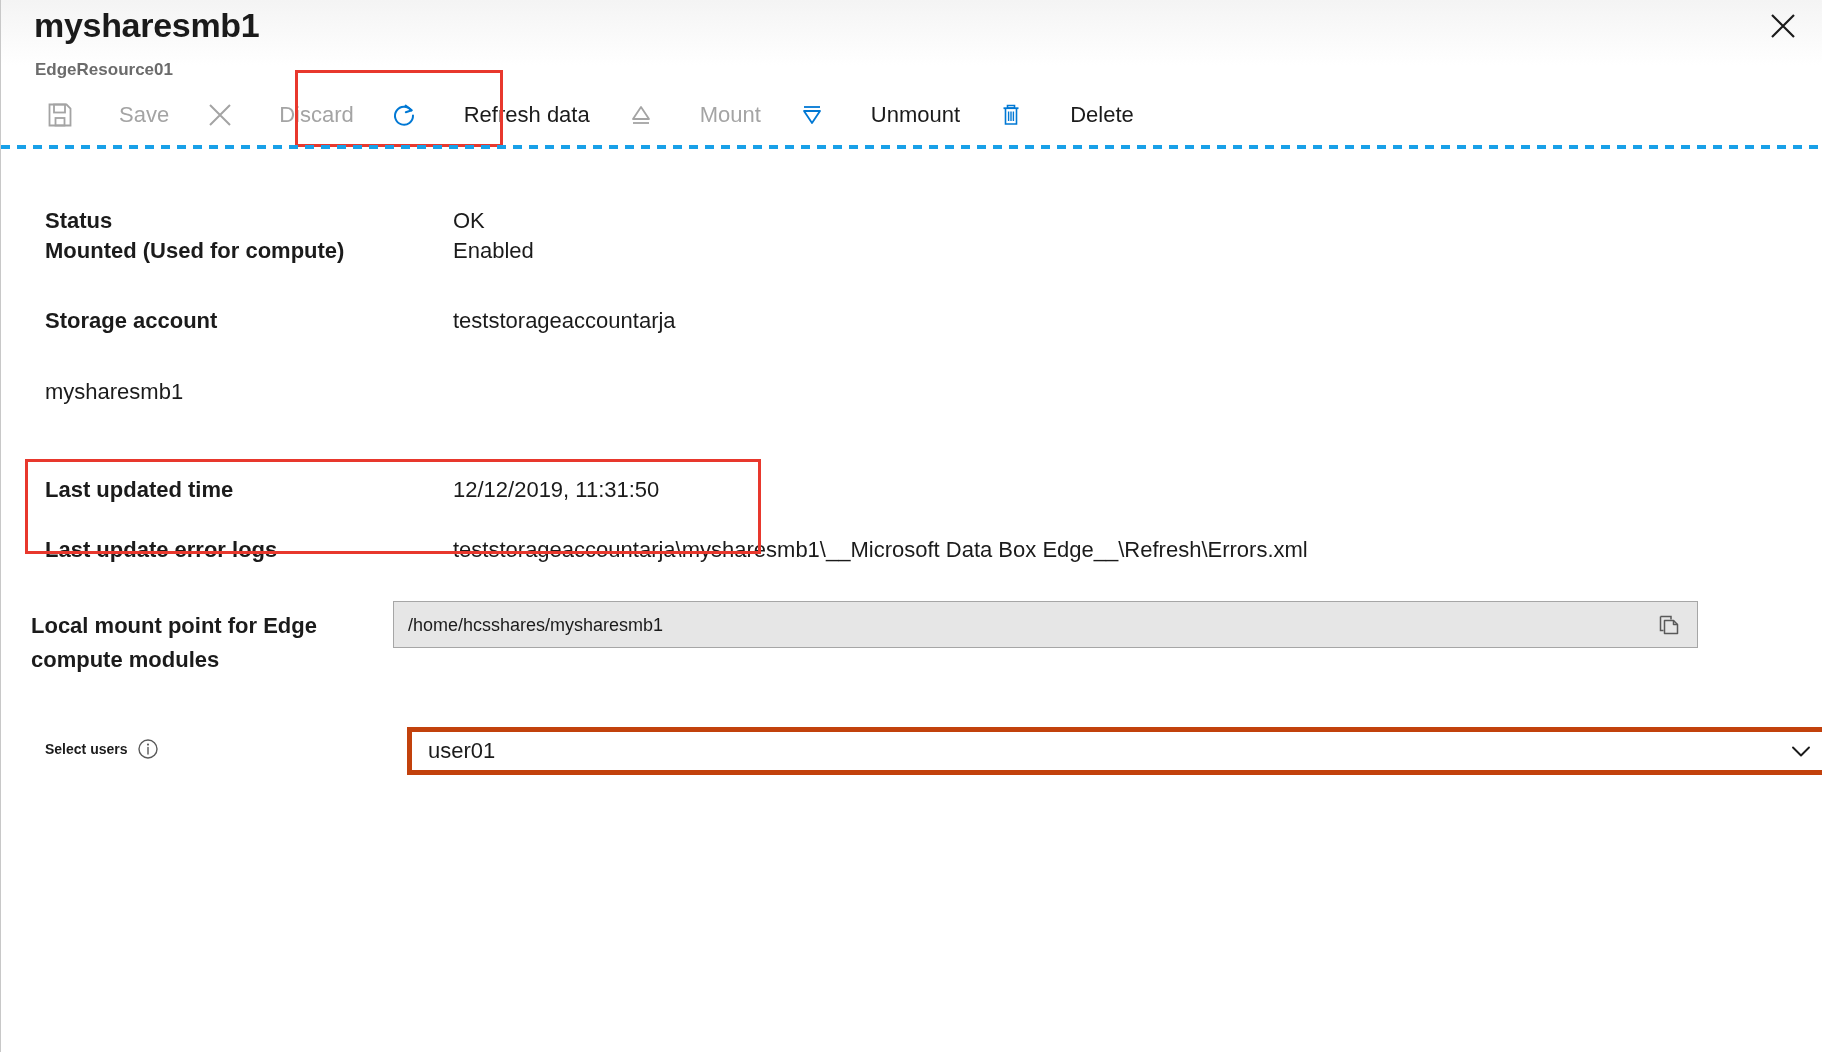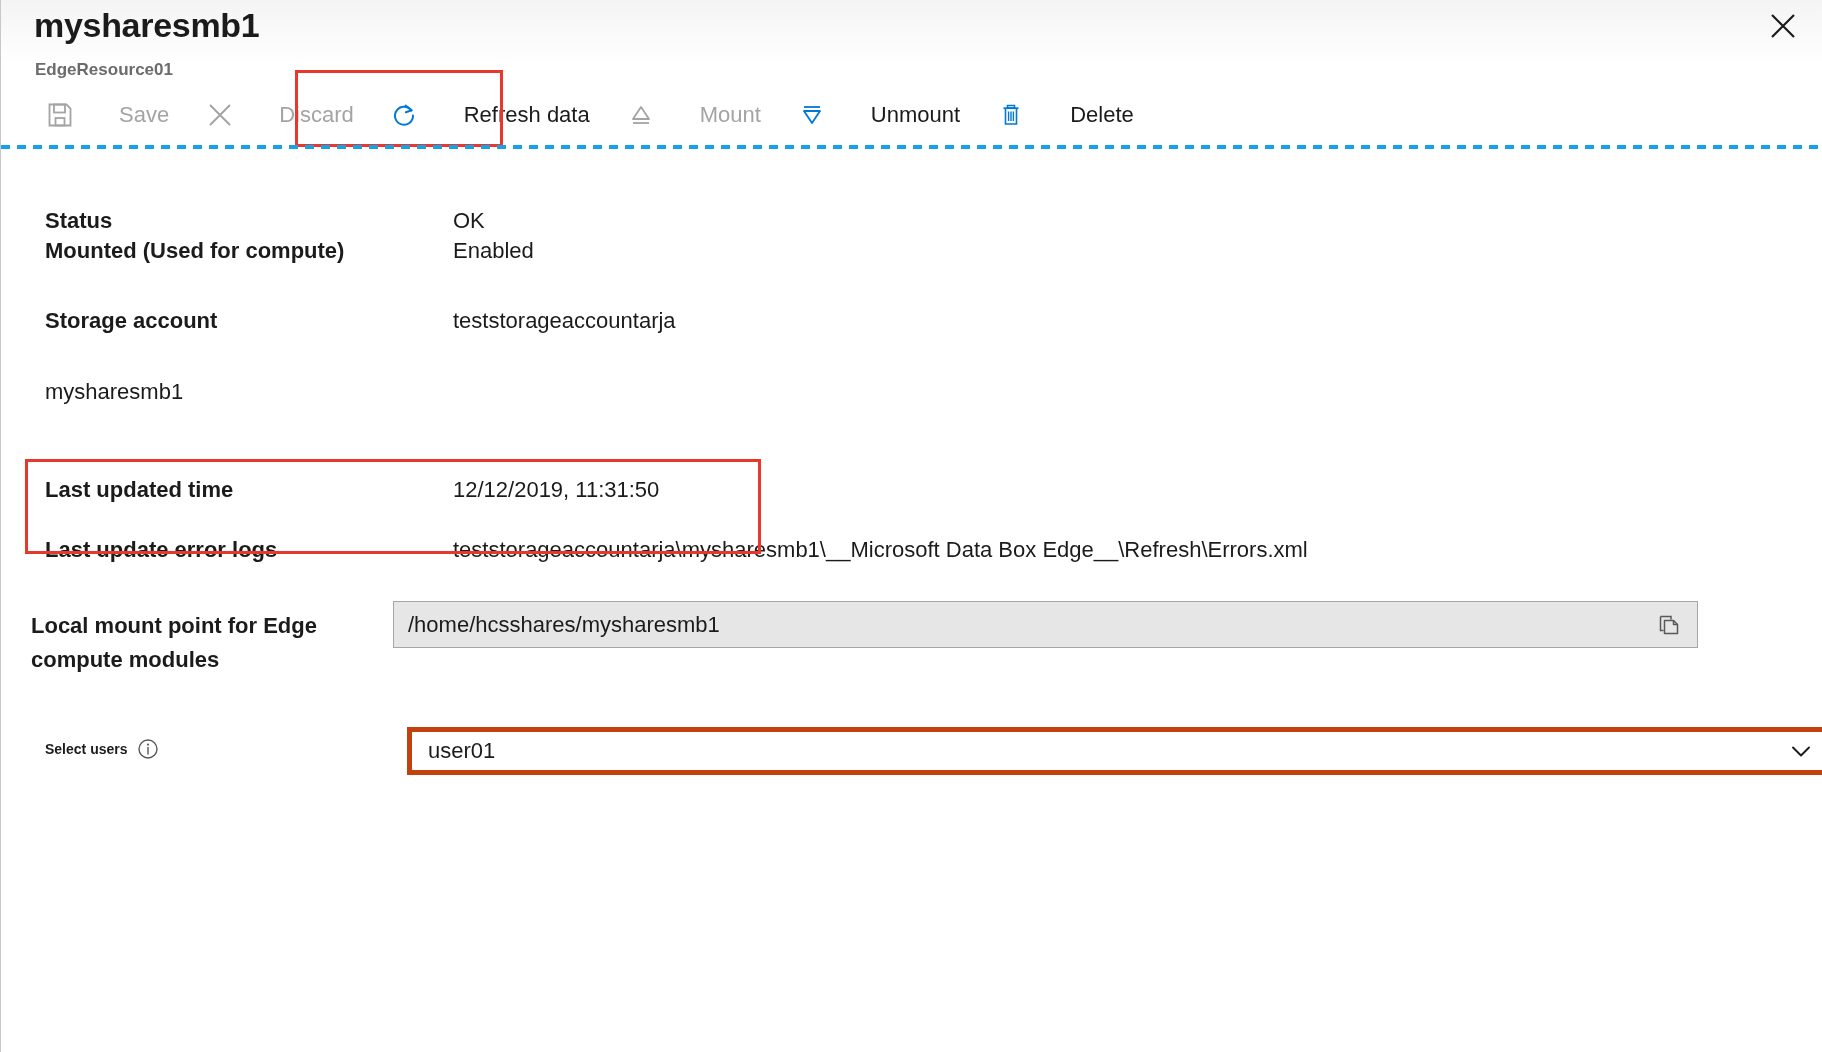--- a/index.html
+++ b/index.html
@@ -204,21 +204,21 @@
     height: 47px;
     background: #e6e6e6;
     border: 1px solid #a6a6a6;
     box-sizing: border-box;
     display: flex;
     align-items: center;
     padding: 0 14px;
     margin-top: 8px;
   }
   .readonly-field .fv {
-    font-size: 22px;
+    font-size: 18px;
     color: #1b1b1b;
     line-height: 1;
     white-space: nowrap;
     flex: 1 1 auto;
   }
   .copy-btn {
     width: 28px;
     height: 28px;
     display: flex;
     align-items: center;

